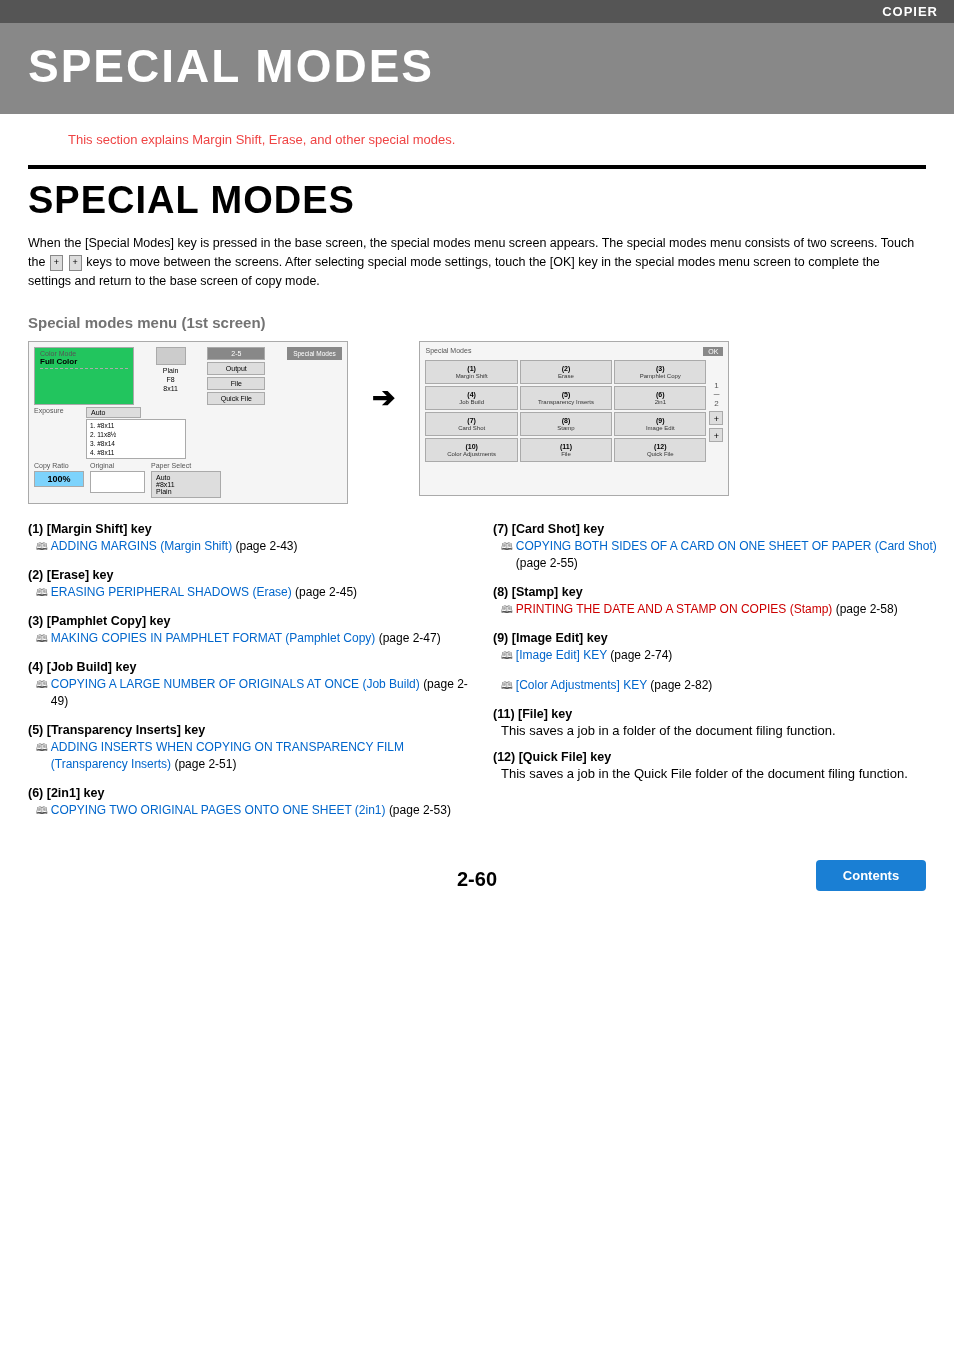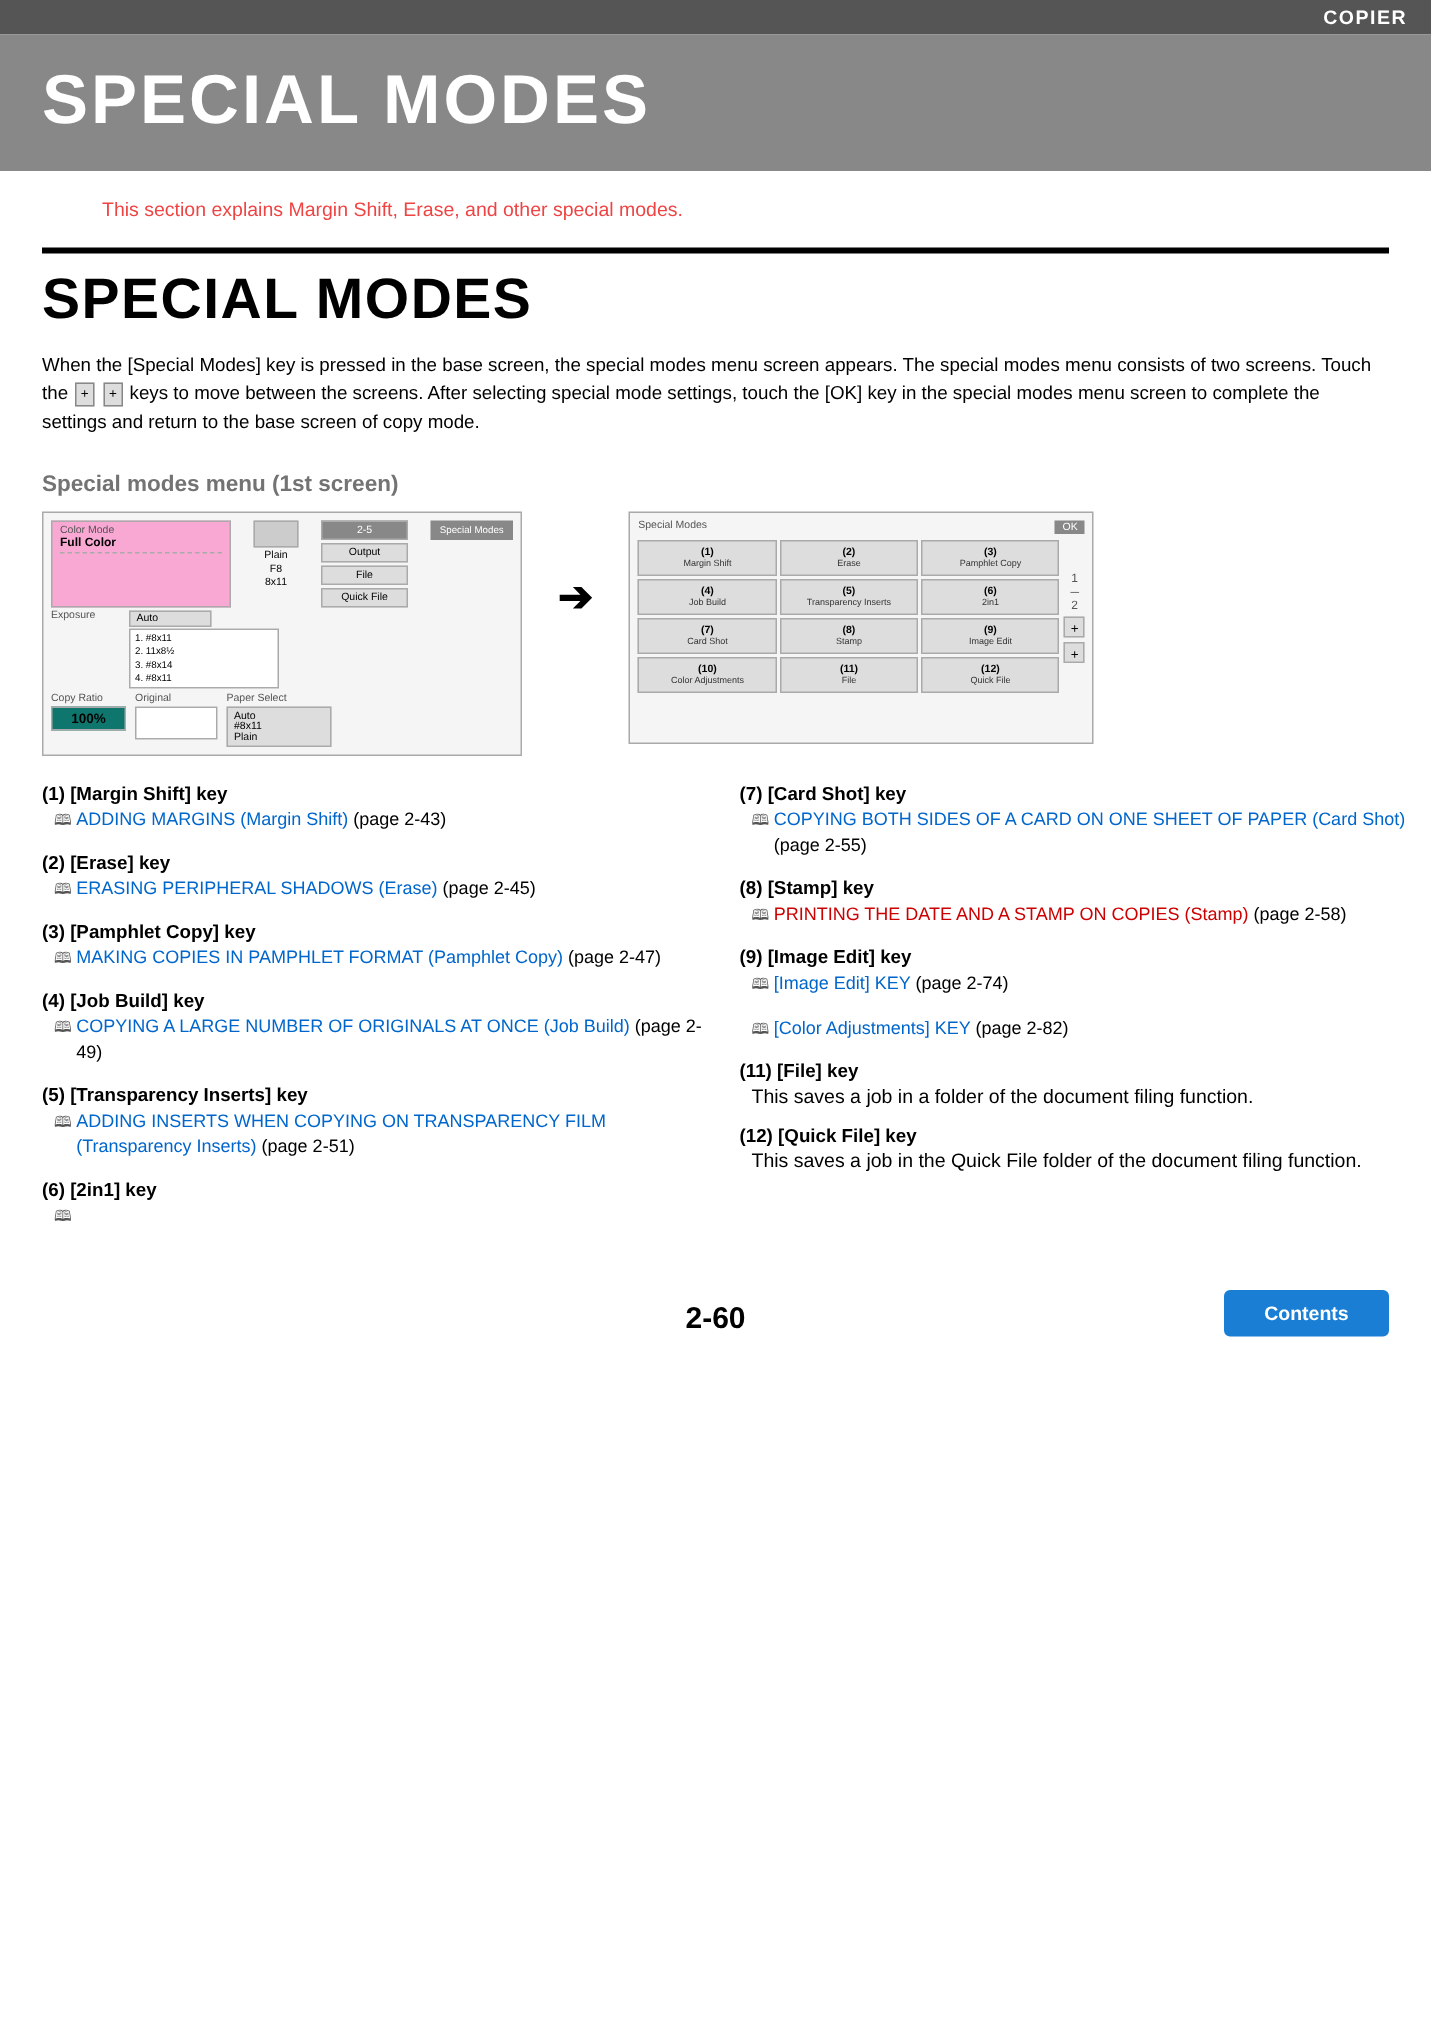--- a/index.html
+++ b/index.html
@@ -110,46 +110,46 @@
       padding: 5px;
       font-size: 8px;
       position: relative;
     }
     .screen-left .sl-top {
       display: flex;
       justify-content: space-between;
       margin-bottom: 2px;
     }
     .screen-left .sl-color-mode {
-      background: #f9a8d4;
+      background: #22c55e;
       border: 1px solid #aaa;
       padding: 2px 5px;
       font-size: 7.5px;
-      width: 120px;
+      width: 100px;
     }
     .screen-left .sl-buttons {
       display: flex;
       flex-direction: column;
       gap: 2px;
       width: 58px;
     }
     .screen-left .sl-btn {
       background: #ddd;
       border: 1px solid #aaa;
       text-align: center;
       font-size: 7px;
       padding: 2px;
     }
     .screen-left .sl-bottom {
       display: flex;
       gap: 6px;
       margin-top: 3px;
     }
     .screen-left .sl-ratio {
-      background: #0f766e;
+      background: #7dd3fc;
       border: 1px solid #aaa;
       font-size: 9px;
       font-weight: bold;
       padding: 2px 5px;
       text-align: center;
       width: 50px;
     }
     .screen-left .sl-orig {
       background: #fff;
       border: 1px solid #aaa;
@@ -519,20 +519,21 @@
       <div class="list-item-link">
         <span class="book-icon">🕮</span>
         <span class="link-text">ADDING INSERTS WHEN COPYING ON TRANSPARENCY FILM (Transparency Inserts) <span class="page-ref">(page 2-51)</span></span>
       </div>
     </div>
 
     <div class="list-item">
       <div class="list-item-header"><span>(6)&nbsp;</span><span>[2in1] key</span></div>
       <div class="list-item-link">
         <span class="book-icon">🕮</span>
+        <span class="link-text">COPYING TWO ORIGINAL PAGES ONTO ONE SHEET (2in1) <span class="page-ref">(page 2-53)</span></span>
       </div>
     </div>
 
   </div>
 
   <div class="list-col">
 
     <div class="list-item">
       <div class="list-item-header"><span>(7)&nbsp;</span><span>[Card Shot] key</span></div>
       <div class="list-item-link">

